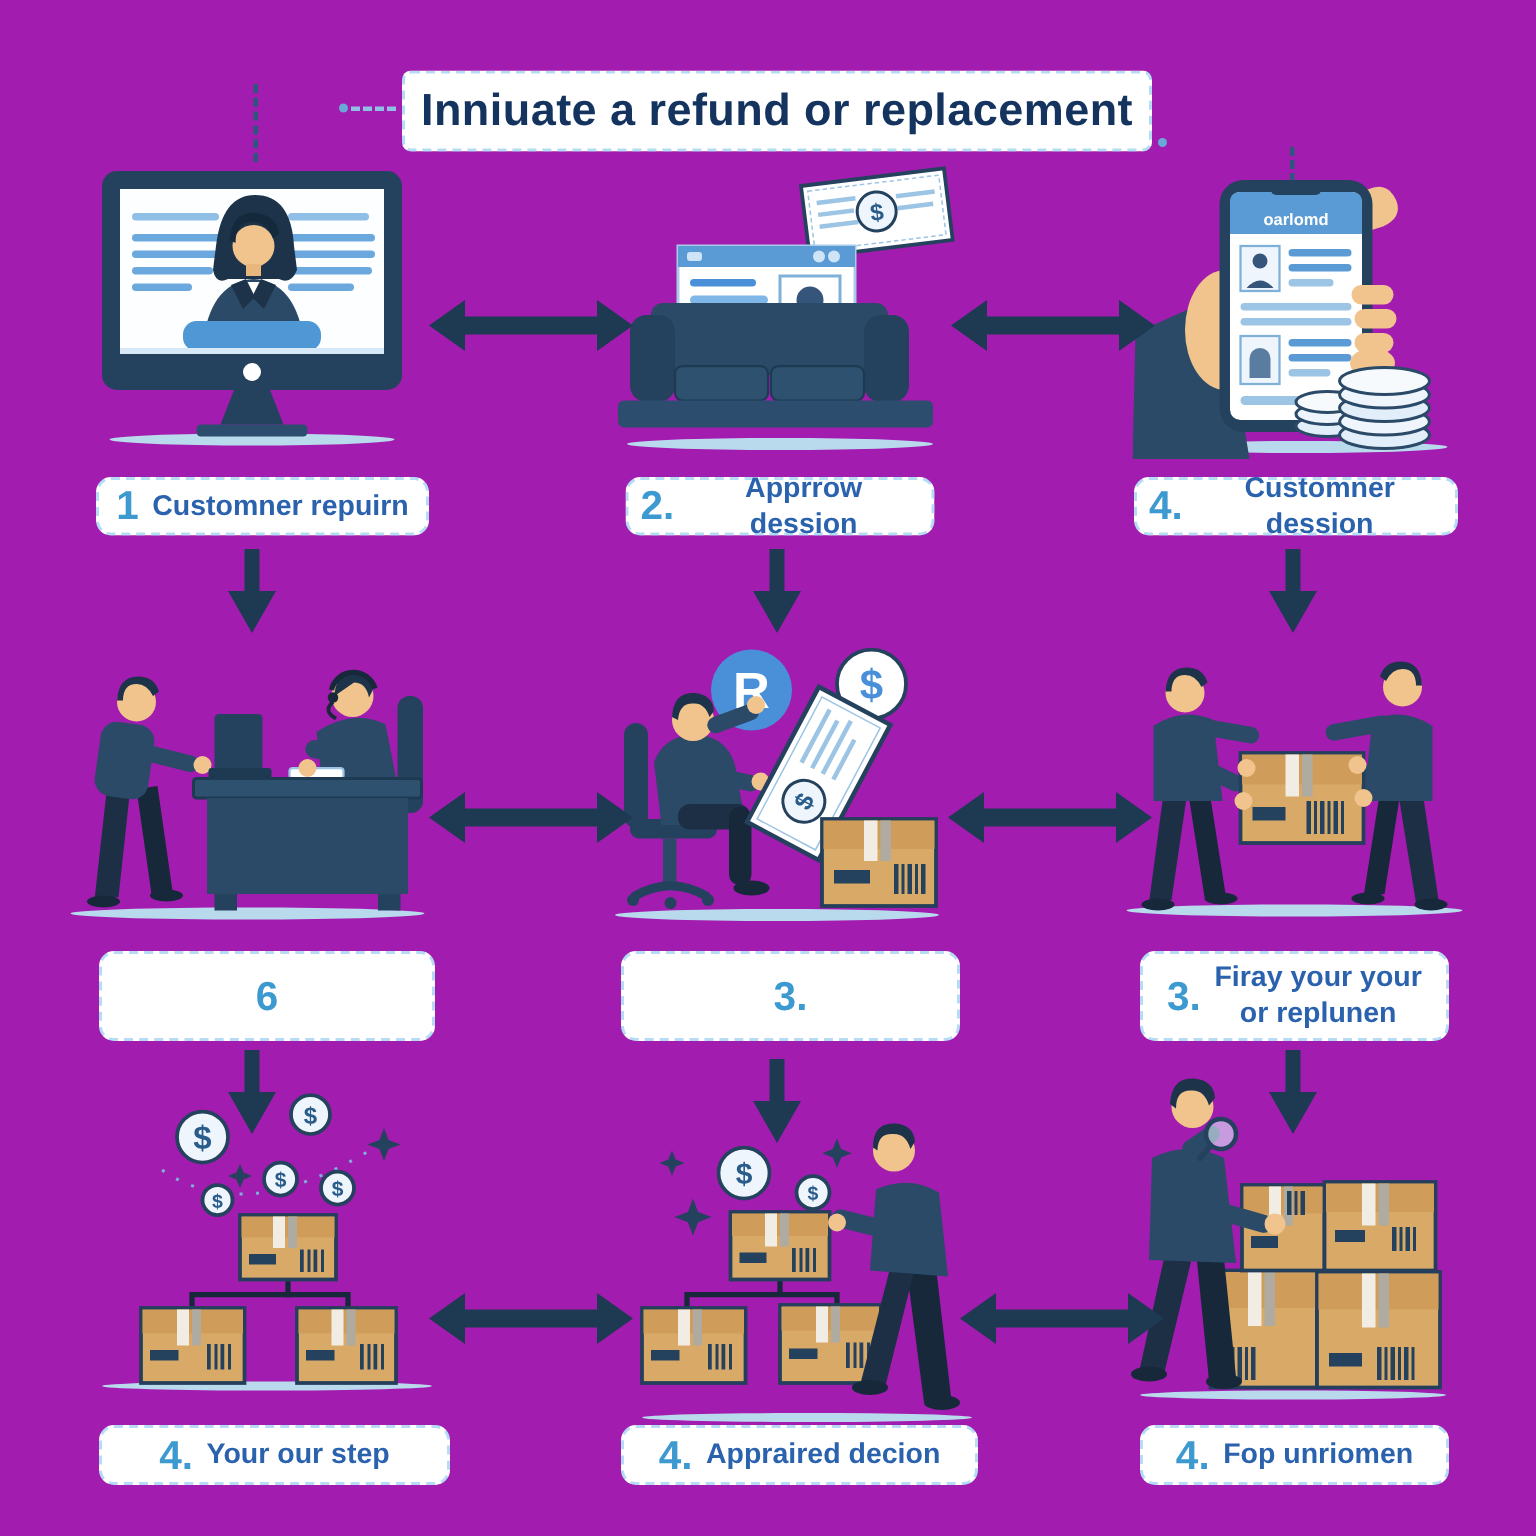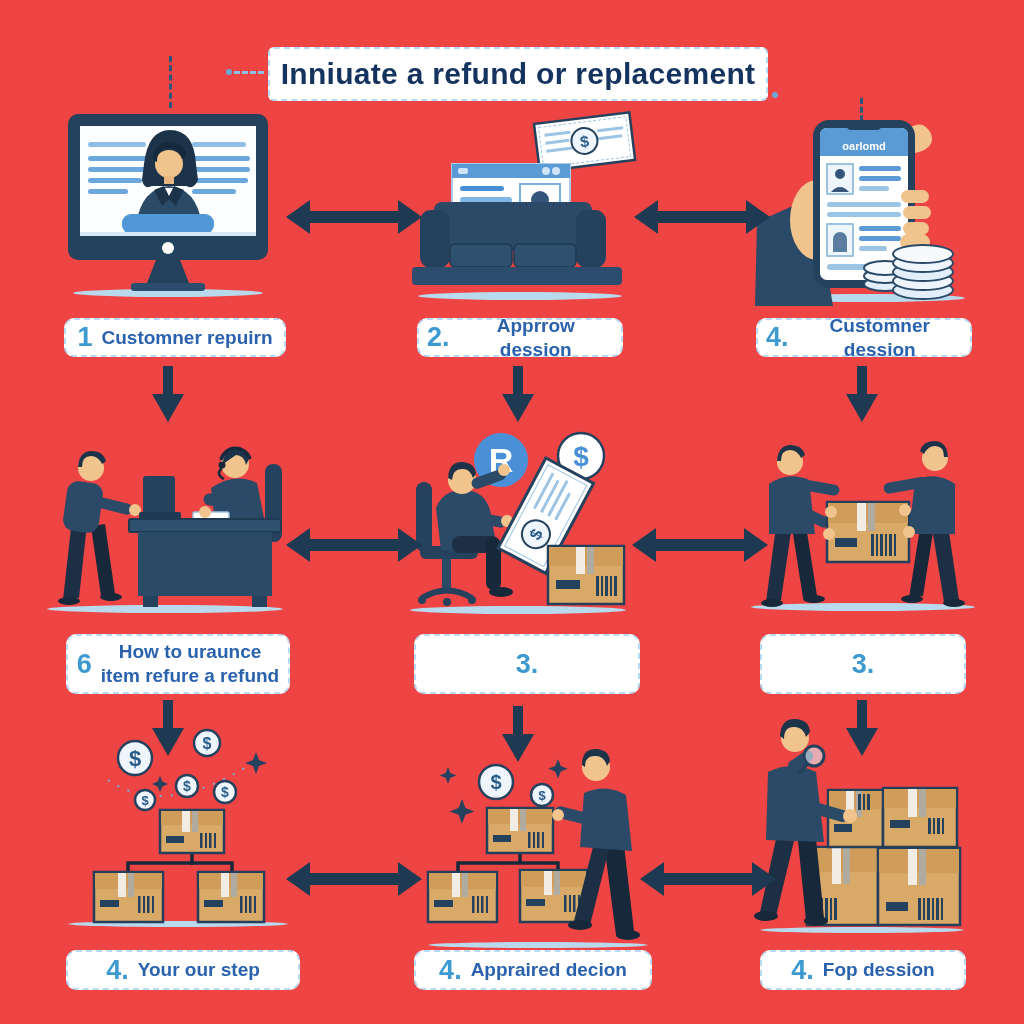--- a/index.html
+++ b/index.html
@@ -1,17 +1,17 @@
 <!DOCTYPE html>
 <html><head>
 <meta charset="utf-8">
 <style>
   html,body{margin:0;padding:0;}
   body{font-family:"Liberation Sans", sans-serif;}
-  #stage{position:relative;width:1024px;height:1024px;background:#ef4444;overflow:hidden;}
+  #stage{position:relative;width:1024px;height:1024px;background:#a21caf;overflow:hidden;}
   .abs{position:absolute;}
   .title-box{position:absolute;left:268px;top:47px;width:500px;height:54px;background:#ffffff;
     border:2px dashed #b5dcf4;border-radius:6px;display:flex;align-items:center;justify-content:center;
     box-sizing:border-box;}
   .title-text{font-size:30px;font-weight:bold;color:#14335e;letter-spacing:.3px;}
   .step-label{position:absolute;background:#ffffff;border:2px dashed #b5dcf4;border-radius:10px;
     display:flex;align-items:center;justify-content:center;gap:9px;box-sizing:border-box;padding:2px 8px;}
   .step-num{font-weight:bold;font-size:27px;color:#3d9ad1;line-height:1;}
   .step-text{font-weight:bold;font-size:19px;color:#2b62ae;text-align:center;line-height:1.25;}
   .ln{display:block;}
@@ -329,30 +329,30 @@
 
   <svg class="abs" style="left:284px;top:522px;" width="140" height="46" viewBox="0 0 140 46">
     <polygon points="2,23 26,6 26,17 114,17 114,6 138,23 114,40 114,29 26,29 26,40" fill="#1d3a52"></polygon>
   </svg>
   <svg class="abs" style="left:630px;top:522px;" width="140" height="46" viewBox="0 0 140 46">
     <polygon points="2,23 26,6 26,17 114,17 114,6 138,23 114,40 114,29 26,29 26,40" fill="#1d3a52"></polygon>
   </svg>
 
   <div class="step-label" style="left:66px;top:634px;width:224px;height:60px;">
     <span class="step-num">6</span>
-    <span class="step-text">
-      <span class="ln">How to uraunce</span>
-        <span class="ln">item refure a refund</span>
-    </span>
   </div>
   <div class="step-label" style="left:414px;top:634px;width:226px;height:60px;">
     <span class="step-num">3.</span>
   </div>
   <div class="step-label" style="left:760px;top:634px;width:206px;height:60px;">
     <span class="step-num">3.</span>
+    <span class="step-text">
+      <span class="ln">Firay your your</span>
+        <span class="ln">or replunen</span>
+    </span>
   </div>
 
   <svg class="abs" style="left:150px;top:700px;" width="36" height="58" viewBox="0 0 36 58">
     <polygon points="13,0 23,0 23,28 34,28 18,56 2,28 13,28" fill="#1d3a52"></polygon>
     </svg>
   <svg class="abs" style="left:500px;top:706px;" width="36" height="58" viewBox="0 0 36 58">
     <polygon points="13,0 23,0 23,28 34,28 18,56 2,28 13,28" fill="#1d3a52"></polygon>
     </svg>
   <svg class="abs" style="left:844px;top:700px;" width="36" height="58" viewBox="0 0 36 58">
     <polygon points="13,0 23,0 23,28 34,28 18,56 2,28 13,28" fill="#1d3a52"></polygon>
@@ -577,18 +577,18 @@
   <div class="step-label" style="left:414px;top:950px;width:238px;height:40px;">
     <span class="step-num">4.</span>
     <span class="step-text">
       <span class="ln">Appraired decion</span>
         <span class="ln"></span>
     </span>
   </div>
   <div class="step-label" style="left:760px;top:950px;width:206px;height:40px;">
     <span class="step-num">4.</span>
     <span class="step-text">
-      <span class="ln">Fop dession</span>
+      <span class="ln">Fop unriomen</span>
         <span class="ln"></span>
     </span>
   </div>
 
 </div>
 
 </body></html>

